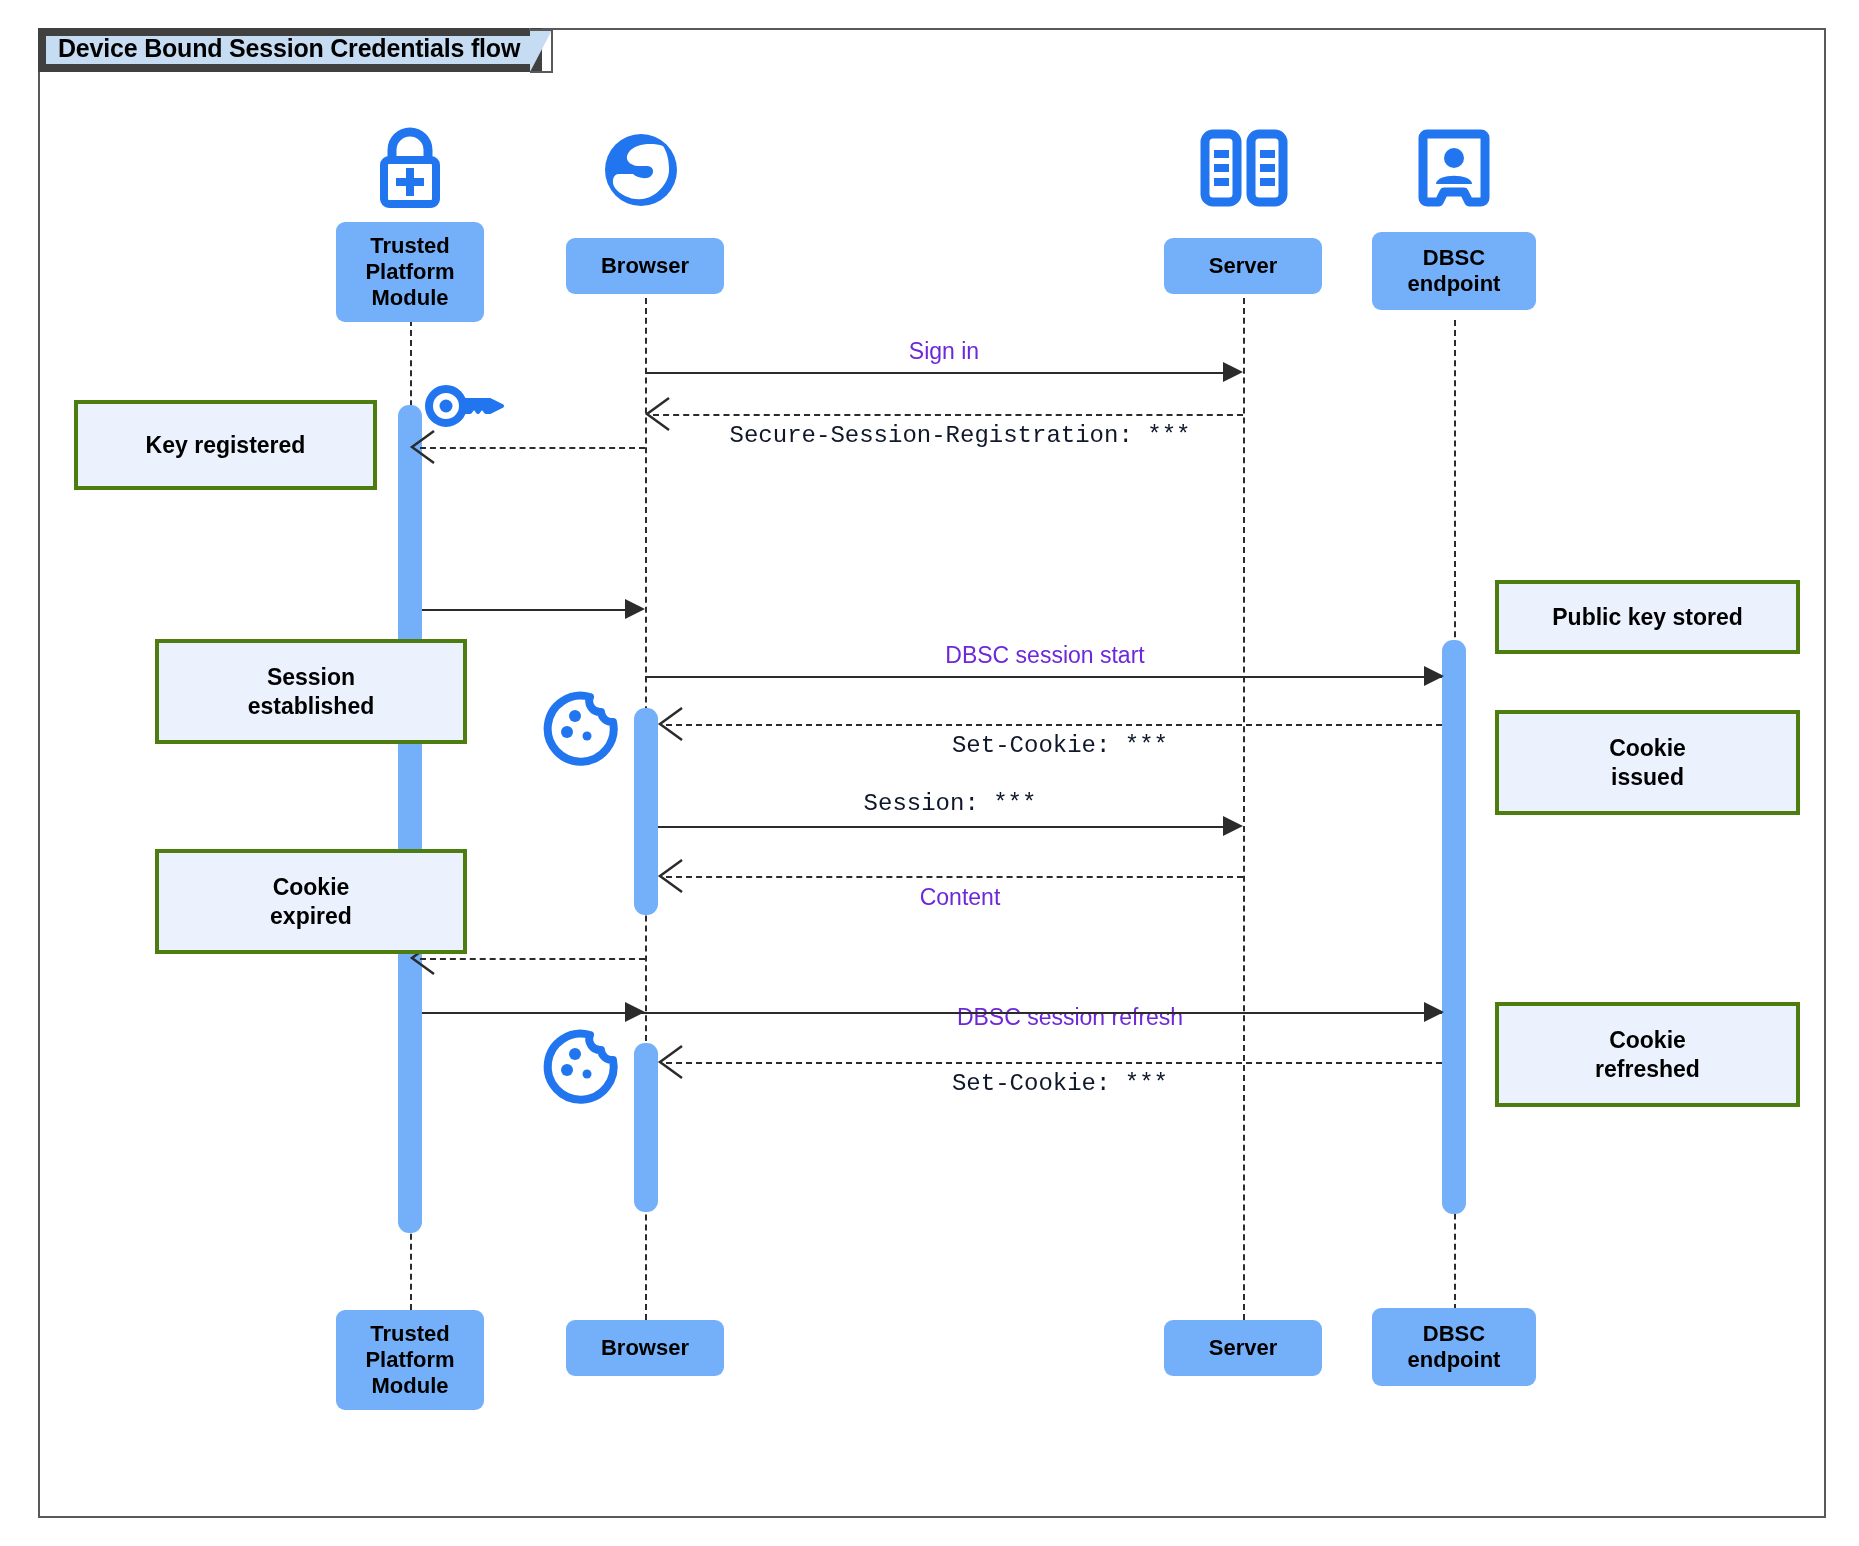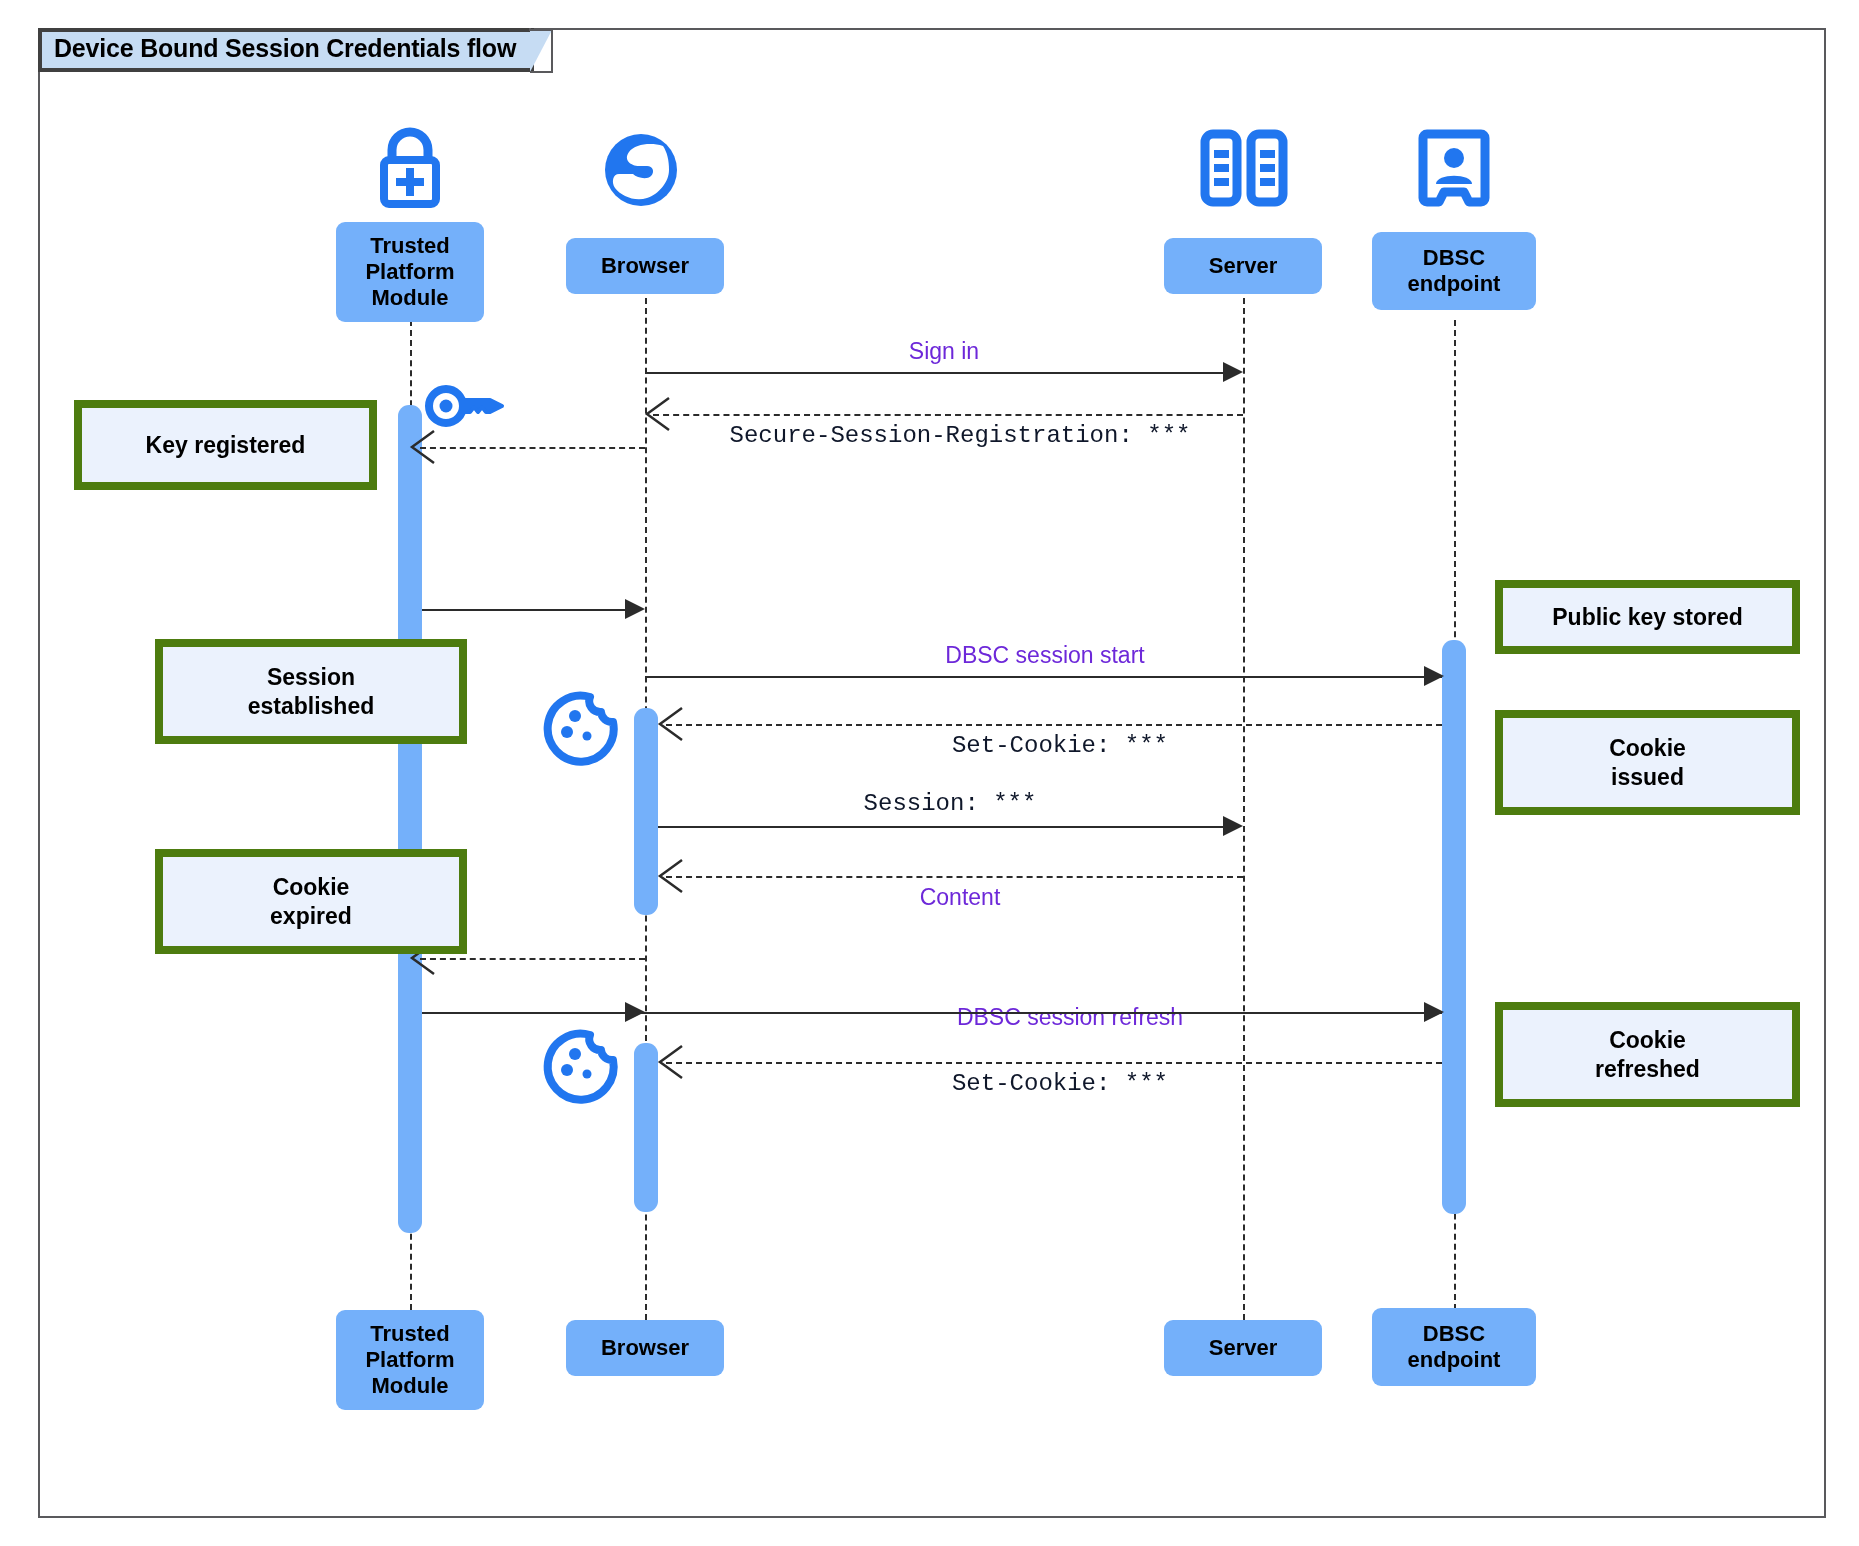--- a/index.html
+++ b/index.html
@@ -3,37 +3,37 @@
 <meta charset="utf-8">
 <style>
   html,body{margin:0;padding:0;background:#ffffff;}
   body{font-family:"Liberation Sans", sans-serif;}
   #stage{position:relative;width:1859px;height:1546px;background:#ffffff;overflow:hidden;}
 
   
   .frame{position:absolute;left:38px;top:28px;width:1788px;height:1490px;
          border:2px solid #59595c;background:#ffffff;box-sizing:border-box;}
   .frame-title{position:absolute;left:38px;top:28px;height:44px;
-         background:#c6dcf3;border:4px solid #404040;box-sizing:border-box;
+         background:#c6dcf3;border:8px solid #404040;box-sizing:border-box;
          display:flex;align-items:center;padding:0 14px 4px 12px;
          font-weight:bold;font-size:25px;color:#000;letter-spacing:-0.2px;white-space:nowrap;}
 
   
   .lifeline{position:absolute;width:0;border-left:2px dashed #2b2b2b;}
 
   
   .pbox{position:absolute;background:#74b0fa;border-radius:9px;
         display:flex;align-items:center;justify-content:center;text-align:center;
         font-weight:bold;font-size:22px;color:#000;line-height:1.18;box-sizing:border-box;}
 
   
   .activation{position:absolute;background:#74b0fa;border-radius:11px;}
 
   
-  .note{position:absolute;background:#ebf2fd;border:8px solid #4d7c0f;
+  .note{position:absolute;background:#ebf2fd;border:4px solid #4d7c0f;
         display:flex;align-items:center;justify-content:center;text-align:center;
         font-weight:bold;font-size:23px;color:#000;line-height:1.25;box-sizing:border-box;}
 
   
   .msg-label{position:absolute;text-align:center;color:#3b3b3b;white-space:pre;}
   .msg-label.mono{font-family:"Liberation Mono", monospace;font-size:24px;color:#0f172a;letter-spacing:0px;}
   .msg-label.prop{font-family:"Liberation Sans", sans-serif;font-size:23px;color:#6d28d9;}
 
   .msg-line{position:absolute;height:0;}
   .msg-line.solid{border-top:2px solid #2b2b2b;}

